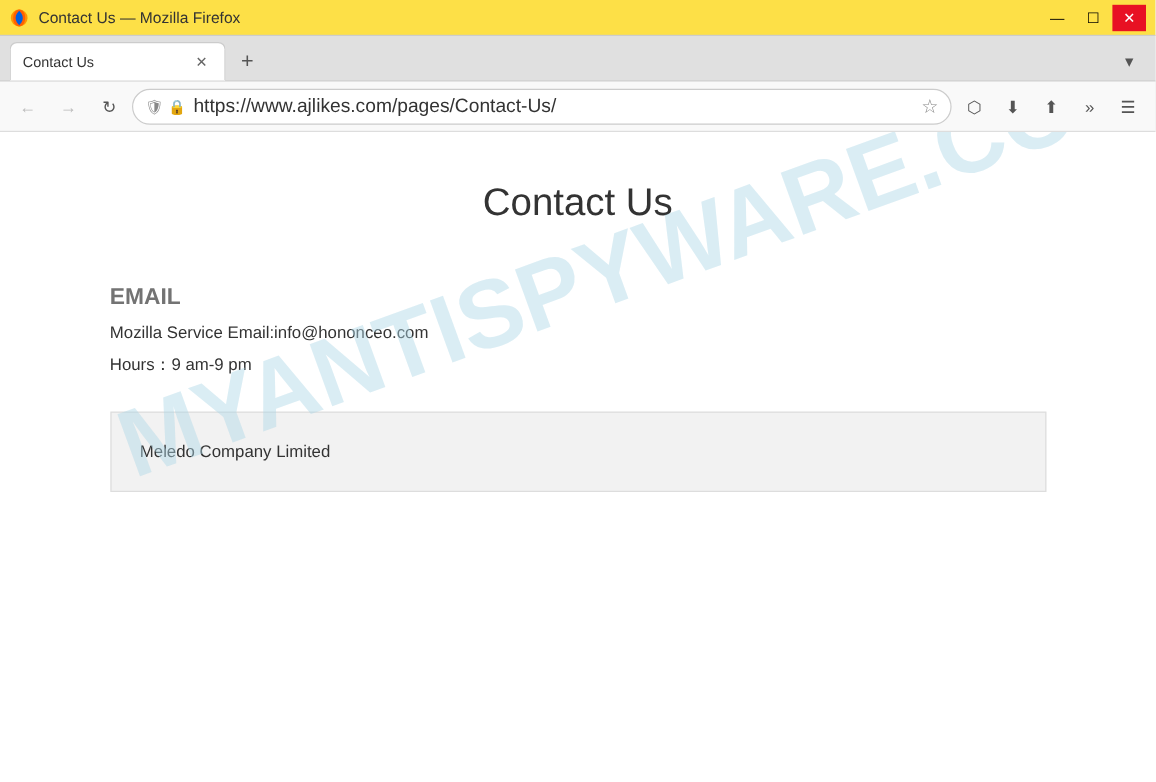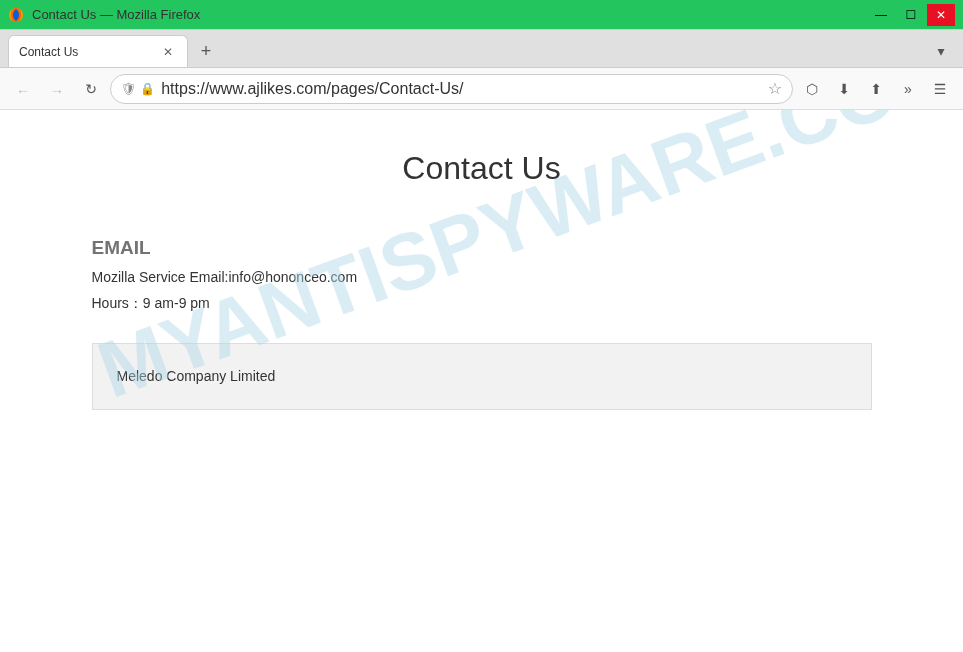--- a/index.html
+++ b/index.html
@@ -1,20 +1,20 @@
 <!DOCTYPE html>
 <html><head>
   <meta charset="utf-8">
   <style>
     * { margin: 0; padding: 0; box-sizing: border-box; }
     body { font-family: Arial, sans-serif; background: #f0f0f0; width: 963px; height: 652px; overflow: hidden; }
 
     
     .titlebar {
-      background: #22c55e;
+      background: #fde047;
       height: 30px;
       display: flex;
       align-items: center;
       justify-content: space-between;
       padding: 0 8px;
       border-bottom: 1px solid #ccc;
     }
     .titlebar-left {
       display: flex;
       align-items: center;

